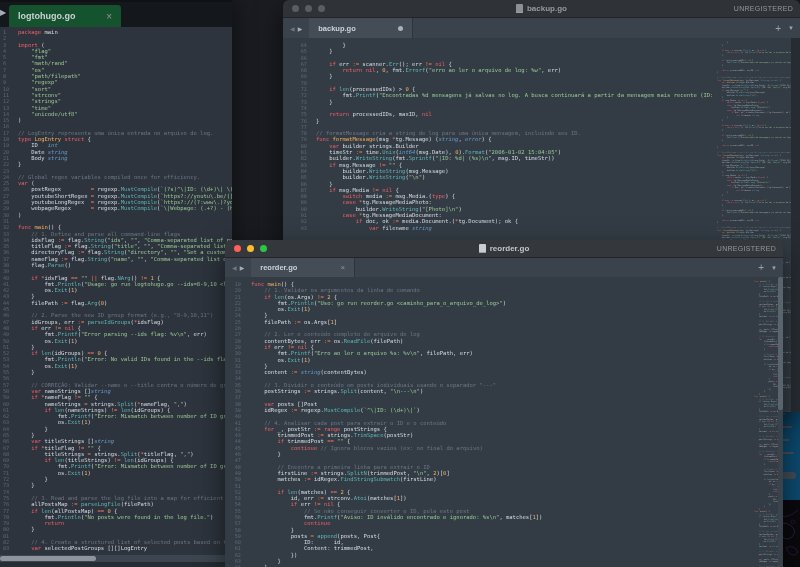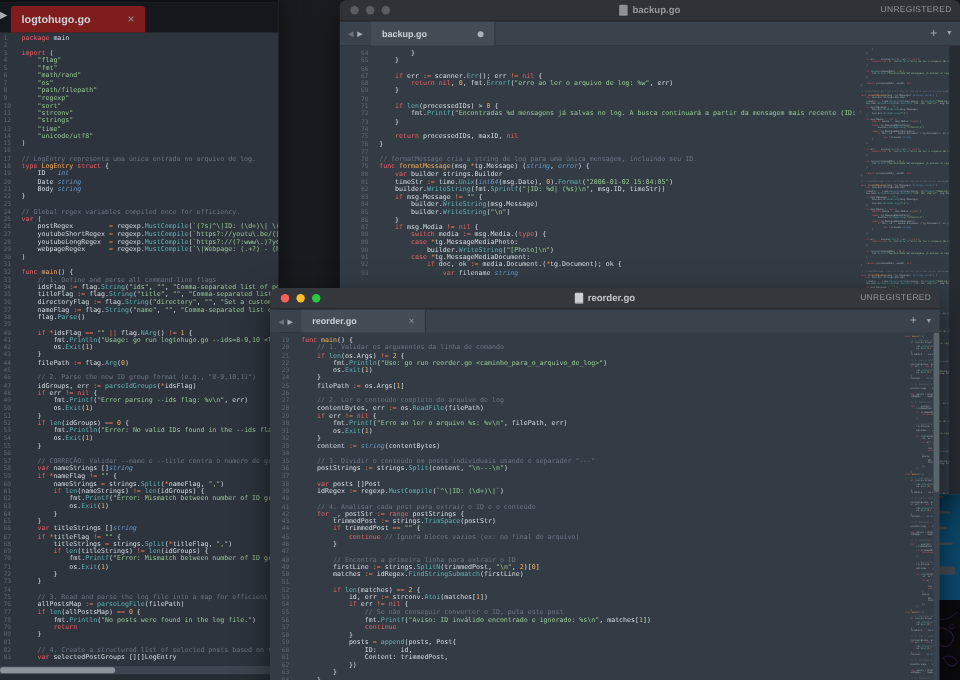--- a/index.html
+++ b/index.html
@@ -74,21 +74,21 @@
   .win-reorder .vscroll { width:5px; background:#3a424b; position:relative; }
   .win-reorder .vscroll .puck { position:absolute; top:0; left:0; right:0; height:46%;
                                 background:#5a646d; border-radius:2px; }
 
   
   .win-log { left:0; top:0; width:232px; height:567px; z-index:3; border-radius:0;
              background:#2d343d; box-shadow:6px 0 18px rgba(0,0,0,.35); }
   .log-topstrip { height:2px; background:#0f1114; }
   .log-tabbar { height:25px; background:#14171b; display:flex; align-items:flex-end; position:relative; }
   .log-arrow { position:absolute; left:0; top:6px; color:#a9afb7; font-size:8px; }
-  .log-tab { height:22px; margin-left:9px; padding:0 9px; background:#7f1d1d;
+  .log-tab { height:22px; margin-left:9px; padding:0 9px; background:#14532d;
              display:flex; align-items:center; gap:14px; min-width:112px;
              border-radius:3px 3px 0 0; }
   .log-tab .tab-label { font-size:9px; color:#ccd1d8; }
   .log-tab .tab-close { font-size:10px; }
   .log-editor { background:#2d343d; height:527px; }
   .win-log .gutter { width:13px; text-align:left; padding-left:3px; padding-top:2px; }
   .win-log .code { margin-left:5px; padding-top:2px; }
   .hscroll-track { position:absolute; left:0; right:0; bottom:5px; height:7px;
                    background:#3d4650; }
   .hscroll-puck { position:absolute; left:0; top:1px; height:5px; width:96px;

